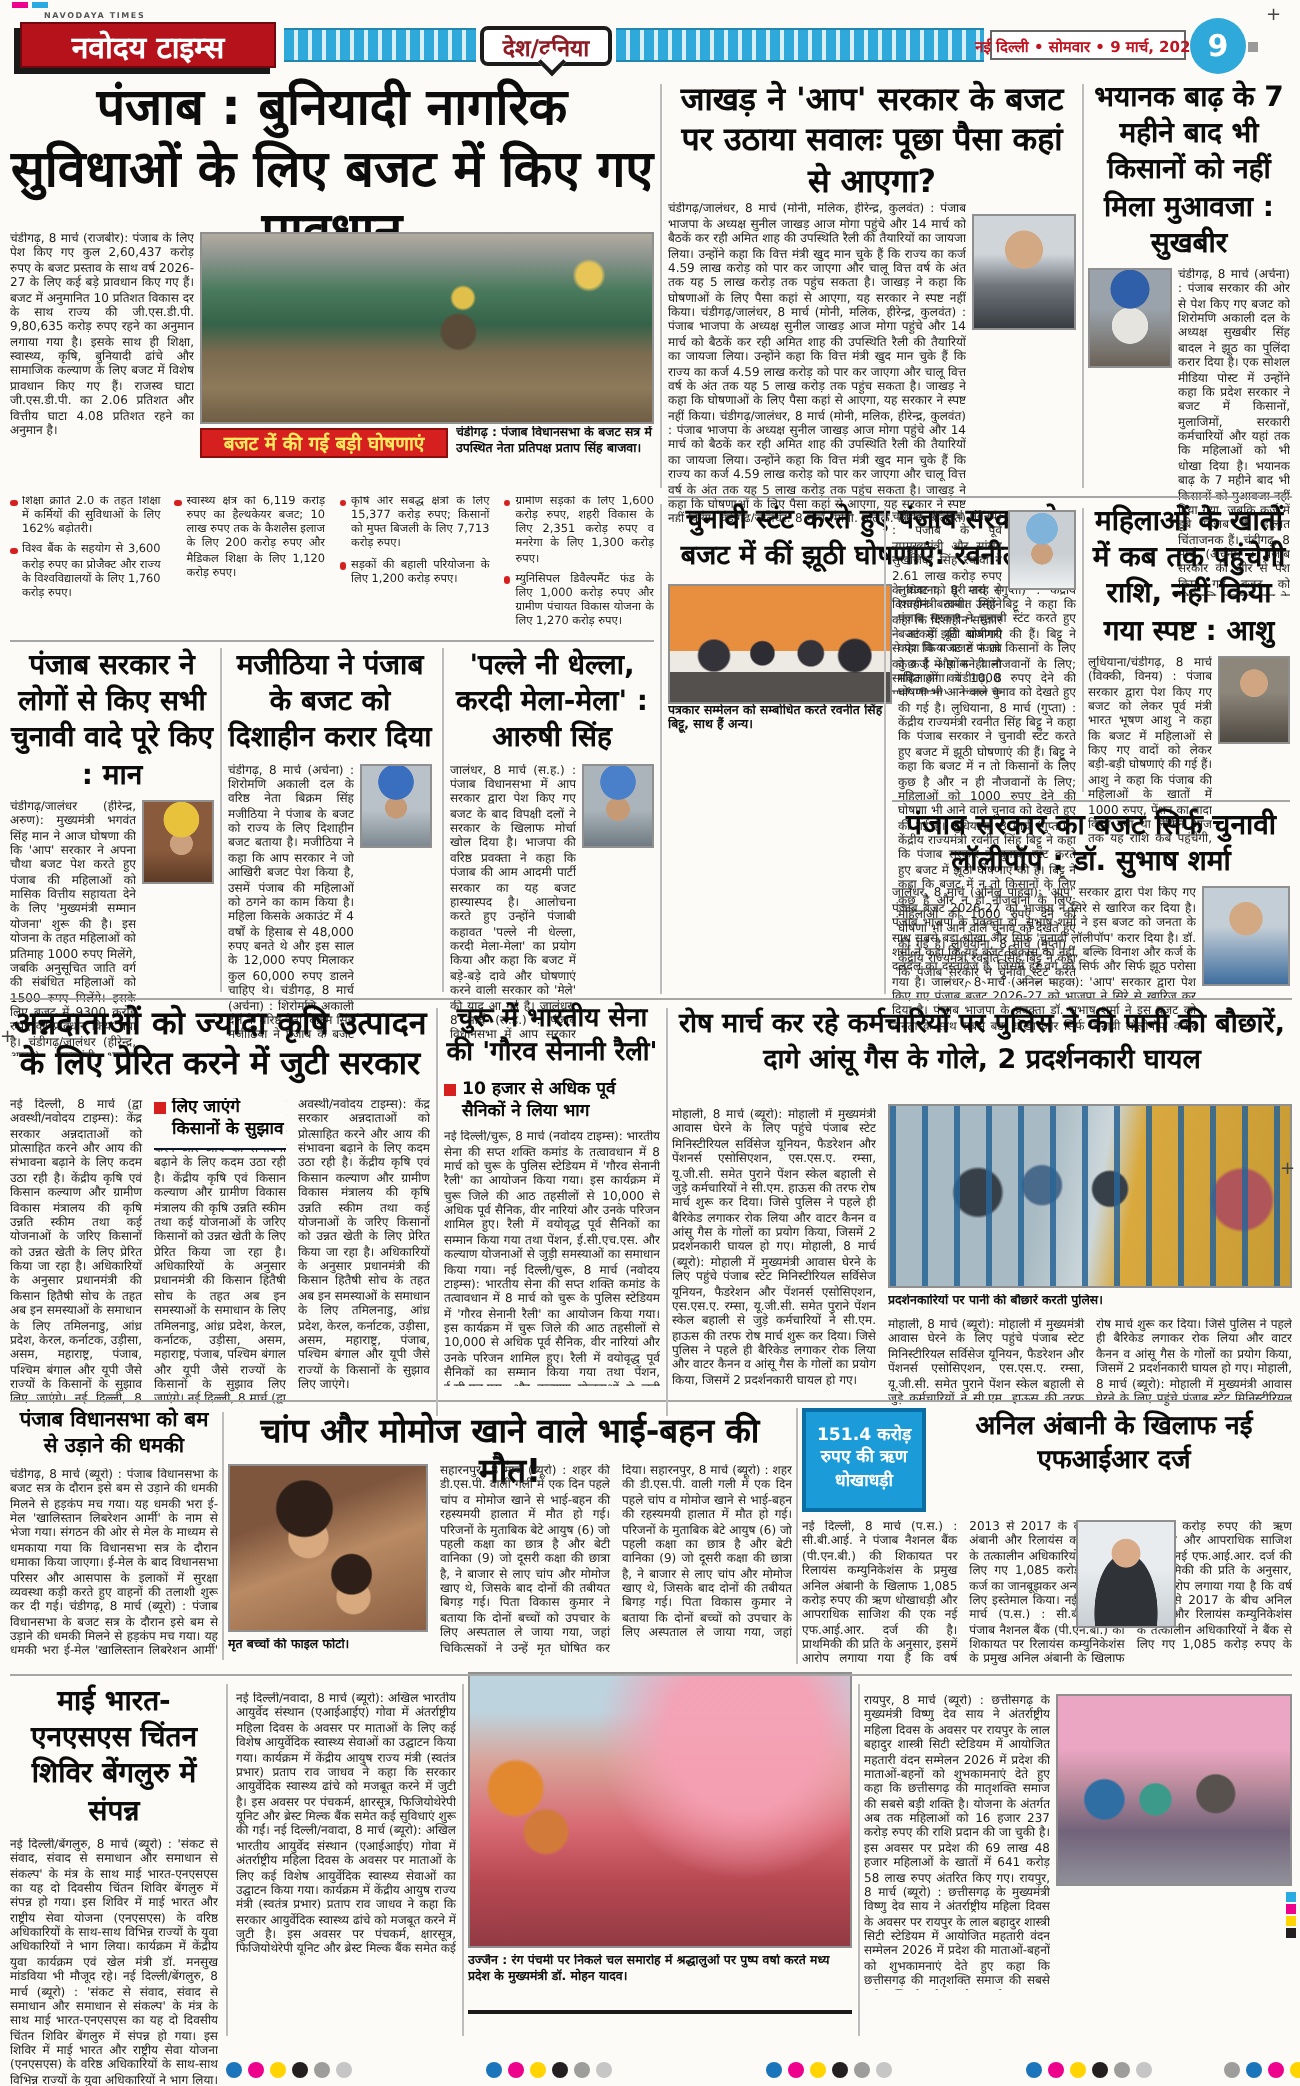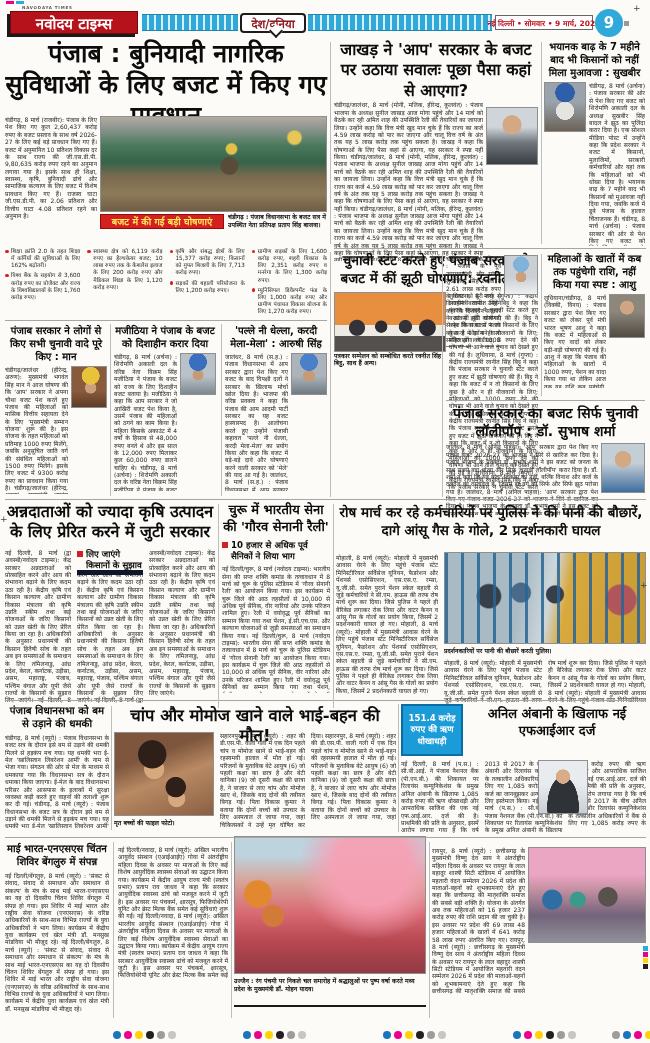--- a/index.html
+++ b/index.html
@@ -15,21 +15,21 @@
 .section-box::after{content:"";position:absolute;left:46%;bottom:-5px;width:8px;height:8px;background:#fff;border-right:2px solid #1c1c1c;border-bottom:2px solid #1c1c1c;transform:rotate(45deg)}
 .date-box{background:#fff;border:1px solid #666;color:#c01420;font-weight:700;font-size:7.5px;display:flex;align-items:center;justify-content:center;white-space:nowrap}
 .pgc{width:28px;height:28px;border-radius:50%;background:#2ea9da;color:#fff;font-weight:800;font-size:15px;display:flex;align-items:center;justify-content:center}
 .pgc-tab{width:5px;height:5px;background:#9a9a9a}
 
 .h-xl{font-size:25px;font-weight:800;line-height:1.24;text-align:center;color:#0c0c0c}
 .h-lg{font-size:16px;font-weight:800;line-height:1.28;text-align:center;color:#0c0c0c}
 .h-md{font-size:13px;font-weight:800;line-height:1.3;text-align:center;color:#0c0c0c}
 .h-md2{font-size:13.5px;font-weight:800;line-height:1.32;text-align:center;color:#0c0c0c}
 .h-sm{font-size:10.2px;font-weight:800;line-height:1.32;text-align:center;color:#0c0c0c}
-.h-xs{font-size:10px;font-weight:800;line-height:1.3;text-align:center;color:#0c0c0c}
+.h-xs{font-size:14px;font-weight:800;line-height:1.3;text-align:center;color:#0c0c0c}
 .h-momos{font-size:16.5px;font-weight:800;line-height:1.2;text-align:center;color:#0c0c0c}
 .bt{font-size:6px;line-height:1.23;text-align:justify;color:#1d1d1d;overflow:hidden;height:100%}
 .cap{font-size:6.2px;font-weight:700;line-height:1.25;color:#111;overflow:hidden}
 .banner{background:#d6201f;color:#ffe95e;font-weight:800;font-size:9.5px;display:flex;align-items:center;justify-content:center;border:1px solid #8e0d0d}
 .bluebox{background:#1b9cd8;border:2px solid #0a6da3;color:#fff;font-weight:800;font-size:8.6px;line-height:1.3;display:flex;align-items:center;justify-content:center;text-align:center;padding:2px}
 .subhead{font-size:8.6px;font-weight:800;color:#0c0c0c;line-height:1.3;position:relative;padding-left:9px;background:#fcfbf7}
 .subhead::before{content:"";position:absolute;left:0;top:2px;width:6px;height:6px;background:#d6201f}
 .bullets{column-count:4;column-gap:7px;overflow:hidden;height:100%}
 .bullet-item{font-size:5.7px;line-height:1.25;text-align:justify;color:#1d1d1d;margin-bottom:3px;padding-left:6px;position:relative;break-inside:avoid}
 .bullet-item::before{content:"";position:absolute;left:0;top:1.5px;width:3.5px;height:3.5px;border-radius:50%;background:#d6201f}
@@ -192,21 +192,21 @@
     <div style="height:138px;overflow:hidden;margin-top:3px">
       <div class="photo ph-aarushi fl-r" style="width:36px;height:42px"></div>
       <div class="bt">जालंधर, 8 मार्च (स.ह.) : पंजाब विधानसभा में आप सरकार द्वारा पेश किए गए बजट के बाद विपक्षी दलों ने सरकार के खिलाफ मोर्चा खोल दिया है। भाजपा की वरिष्ठ प्रवक्ता ने कहा कि पंजाब की आम आदमी पार्टी सरकार का यह बजट हास्यास्पद है। आलोचना करते हुए उन्होंने पंजाबी कहावत 'पल्ले नी धेल्ला, करदी मेला-मेला' का प्रयोग किया और कहा कि बजट में बड़े-बड़े दावे और घोषणाएं करने वाली सरकार को 'मेले' की याद आ गई है। जालंधर, 8 मार्च (स.ह.) : पंजाब विधानसभा में आप सरकार द्वारा पेश किए गए बजट के बाद विपक्षी दलों ने सरकार के खिलाफ मोर्चा खोल दिया है। भाजपा की वरिष्ठ प्रवक्ता ने कहा कि पंजाब की आम आदमी पार्टी सरकार का यह बजट हास्यास्पद है। आलोचना करते हुए उन्होंने पंजाबी कहावत 'पल्ले नी धेल्ला, करदी मेला-मेला' का प्रयोग किया और कहा कि बजट में बड़े-बड़े दावे और घोषणाएं करने वाली सरकार को 'मेले' की याद आ गई है।</div>
     </div>
   </section>
 
   <section class="abs" style="left:5px;top:502px;width:210px;height:208px">
     <h2 class="h-lg">अन्नदाताओं को ज्यादा कृषि उत्पादन के लिए प्रेरित करने में जुटी सरकार</h2>
     <div style="position:relative;height:156px;margin-top:6px;overflow:hidden">
       <div class="bt" style="column-count:3;column-gap:6px">नई दिल्ली, 8 मार्च (द्वा अवस्थी/नवोदय टाइम्स): केंद्र सरकार अन्नदाताओं को प्रोत्साहित करने और आय की संभावना बढ़ाने के लिए कदम उठा रही है। केंद्रीय कृषि एवं किसान कल्याण और ग्रामीण विकास मंत्रालय की कृषि उन्नति स्कीम तथा कई योजनाओं के जरिए किसानों को उन्नत खेती के लिए प्रेरित किया जा रहा है। अधिकारियों के अनुसार प्रधानमंत्री की किसान हितैषी सोच के तहत अब इन समस्याओं के समाधान के लिए तमिलनाडु, आंध्र प्रदेश, केरल, कर्नाटक, उड़ीसा, असम, महाराष्ट्र, पंजाब, पश्चिम बंगाल और यूपी जैसे राज्यों के किसानों के सुझाव लिए जाएंगे। नई दिल्ली, 8 मार्च (द्वा अवस्थी/नवोदय टाइम्स): केंद्र सरकार अन्नदाताओं को प्रोत्साहित करने और आय की संभावना बढ़ाने के लिए कदम उठा रही है। केंद्रीय कृषि एवं किसान कल्याण और ग्रामीण विकास मंत्रालय की कृषि उन्नति स्कीम तथा कई योजनाओं के जरिए किसानों को उन्नत खेती के लिए प्रेरित किया जा रहा है। अधिकारियों के अनुसार प्रधानमंत्री की किसान हितैषी सोच के तहत अब इन समस्याओं के समाधान के लिए तमिलनाडु, आंध्र प्रदेश, केरल, कर्नाटक, उड़ीसा, असम, महाराष्ट्र, पंजाब, पश्चिम बंगाल और यूपी जैसे राज्यों के किसानों के सुझाव लिए जाएंगे। नई दिल्ली, 8 मार्च (द्वा अवस्थी/नवोदय टाइम्स): केंद्र सरकार अन्नदाताओं को प्रोत्साहित करने और आय की संभावना बढ़ाने के लिए कदम उठा रही है। केंद्रीय कृषि एवं किसान कल्याण और ग्रामीण विकास मंत्रालय की कृषि उन्नति स्कीम तथा कई योजनाओं के जरिए किसानों को उन्नत खेती के लिए प्रेरित किया जा रहा है। अधिकारियों के अनुसार प्रधानमंत्री की किसान हितैषी सोच के तहत अब इन समस्याओं के समाधान के लिए तमिलनाडु, आंध्र प्रदेश, केरल, कर्नाटक, उड़ीसा, असम, महाराष्ट्र, पंजाब, पश्चिम बंगाल और यूपी जैसे राज्यों के किसानों के सुझाव लिए जाएंगे।</div>
-      <div class="subhead" style="position:absolute;left:72px;top:0;width:66px;height:26px;border-bottom:5px solid #0f172a">लिए जाएंगे किसानों के सुझाव</div>
+      <div class="subhead" style="position:absolute;left:72px;top:0;width:66px;height:26px;border-bottom:1px solid #0f172a">लिए जाएंगे किसानों के सुझाव</div>
     </div>
   </section>
 
   <section class="abs" style="left:222px;top:502px;width:108px;height:208px">
     <h2 class="h-md">चुरू में भारतीय सेना की 'गौरव सेनानी रैली'</h2>
     <div class="subhead" style="margin:4px 0 3px 0">10 हजार से अधिक पूर्व सैनिकों ने लिया भाग</div>
     <div style="height:128px;overflow:hidden">
       <div class="bt">नई दिल्ली/चुरू, 8 मार्च (नवोदय टाइम्स): भारतीय सेना की सप्त शक्ति कमांड के तत्वावधान में 8 मार्च को चुरू के पुलिस स्टेडियम में 'गौरव सेनानी रैली' का आयोजन किया गया। इस कार्यक्रम में चुरू जिले की आठ तहसीलों से 10,000 से अधिक पूर्व सैनिक, वीर नारियां और उनके परिजन शामिल हुए। रैली में वयोवृद्ध पूर्व सैनिकों का सम्मान किया गया तथा पेंशन, ई.सी.एच.एस. और कल्याण योजनाओं से जुड़ी समस्याओं का समाधान किया गया। नई दिल्ली/चुरू, 8 मार्च (नवोदय टाइम्स): भारतीय सेना की सप्त शक्ति कमांड के तत्वावधान में 8 मार्च को चुरू के पुलिस स्टेडियम में 'गौरव सेनानी रैली' का आयोजन किया गया। इस कार्यक्रम में चुरू जिले की आठ तहसीलों से 10,000 से अधिक पूर्व सैनिक, वीर नारियां और उनके परिजन शामिल हुए। रैली में वयोवृद्ध पूर्व सैनिकों का सम्मान किया गया तथा पेंशन, ई.सी.एच.एस. और कल्याण योजनाओं से जुड़ी समस्याओं का समाधान किया गया।</div>
     </div>
   </section>

